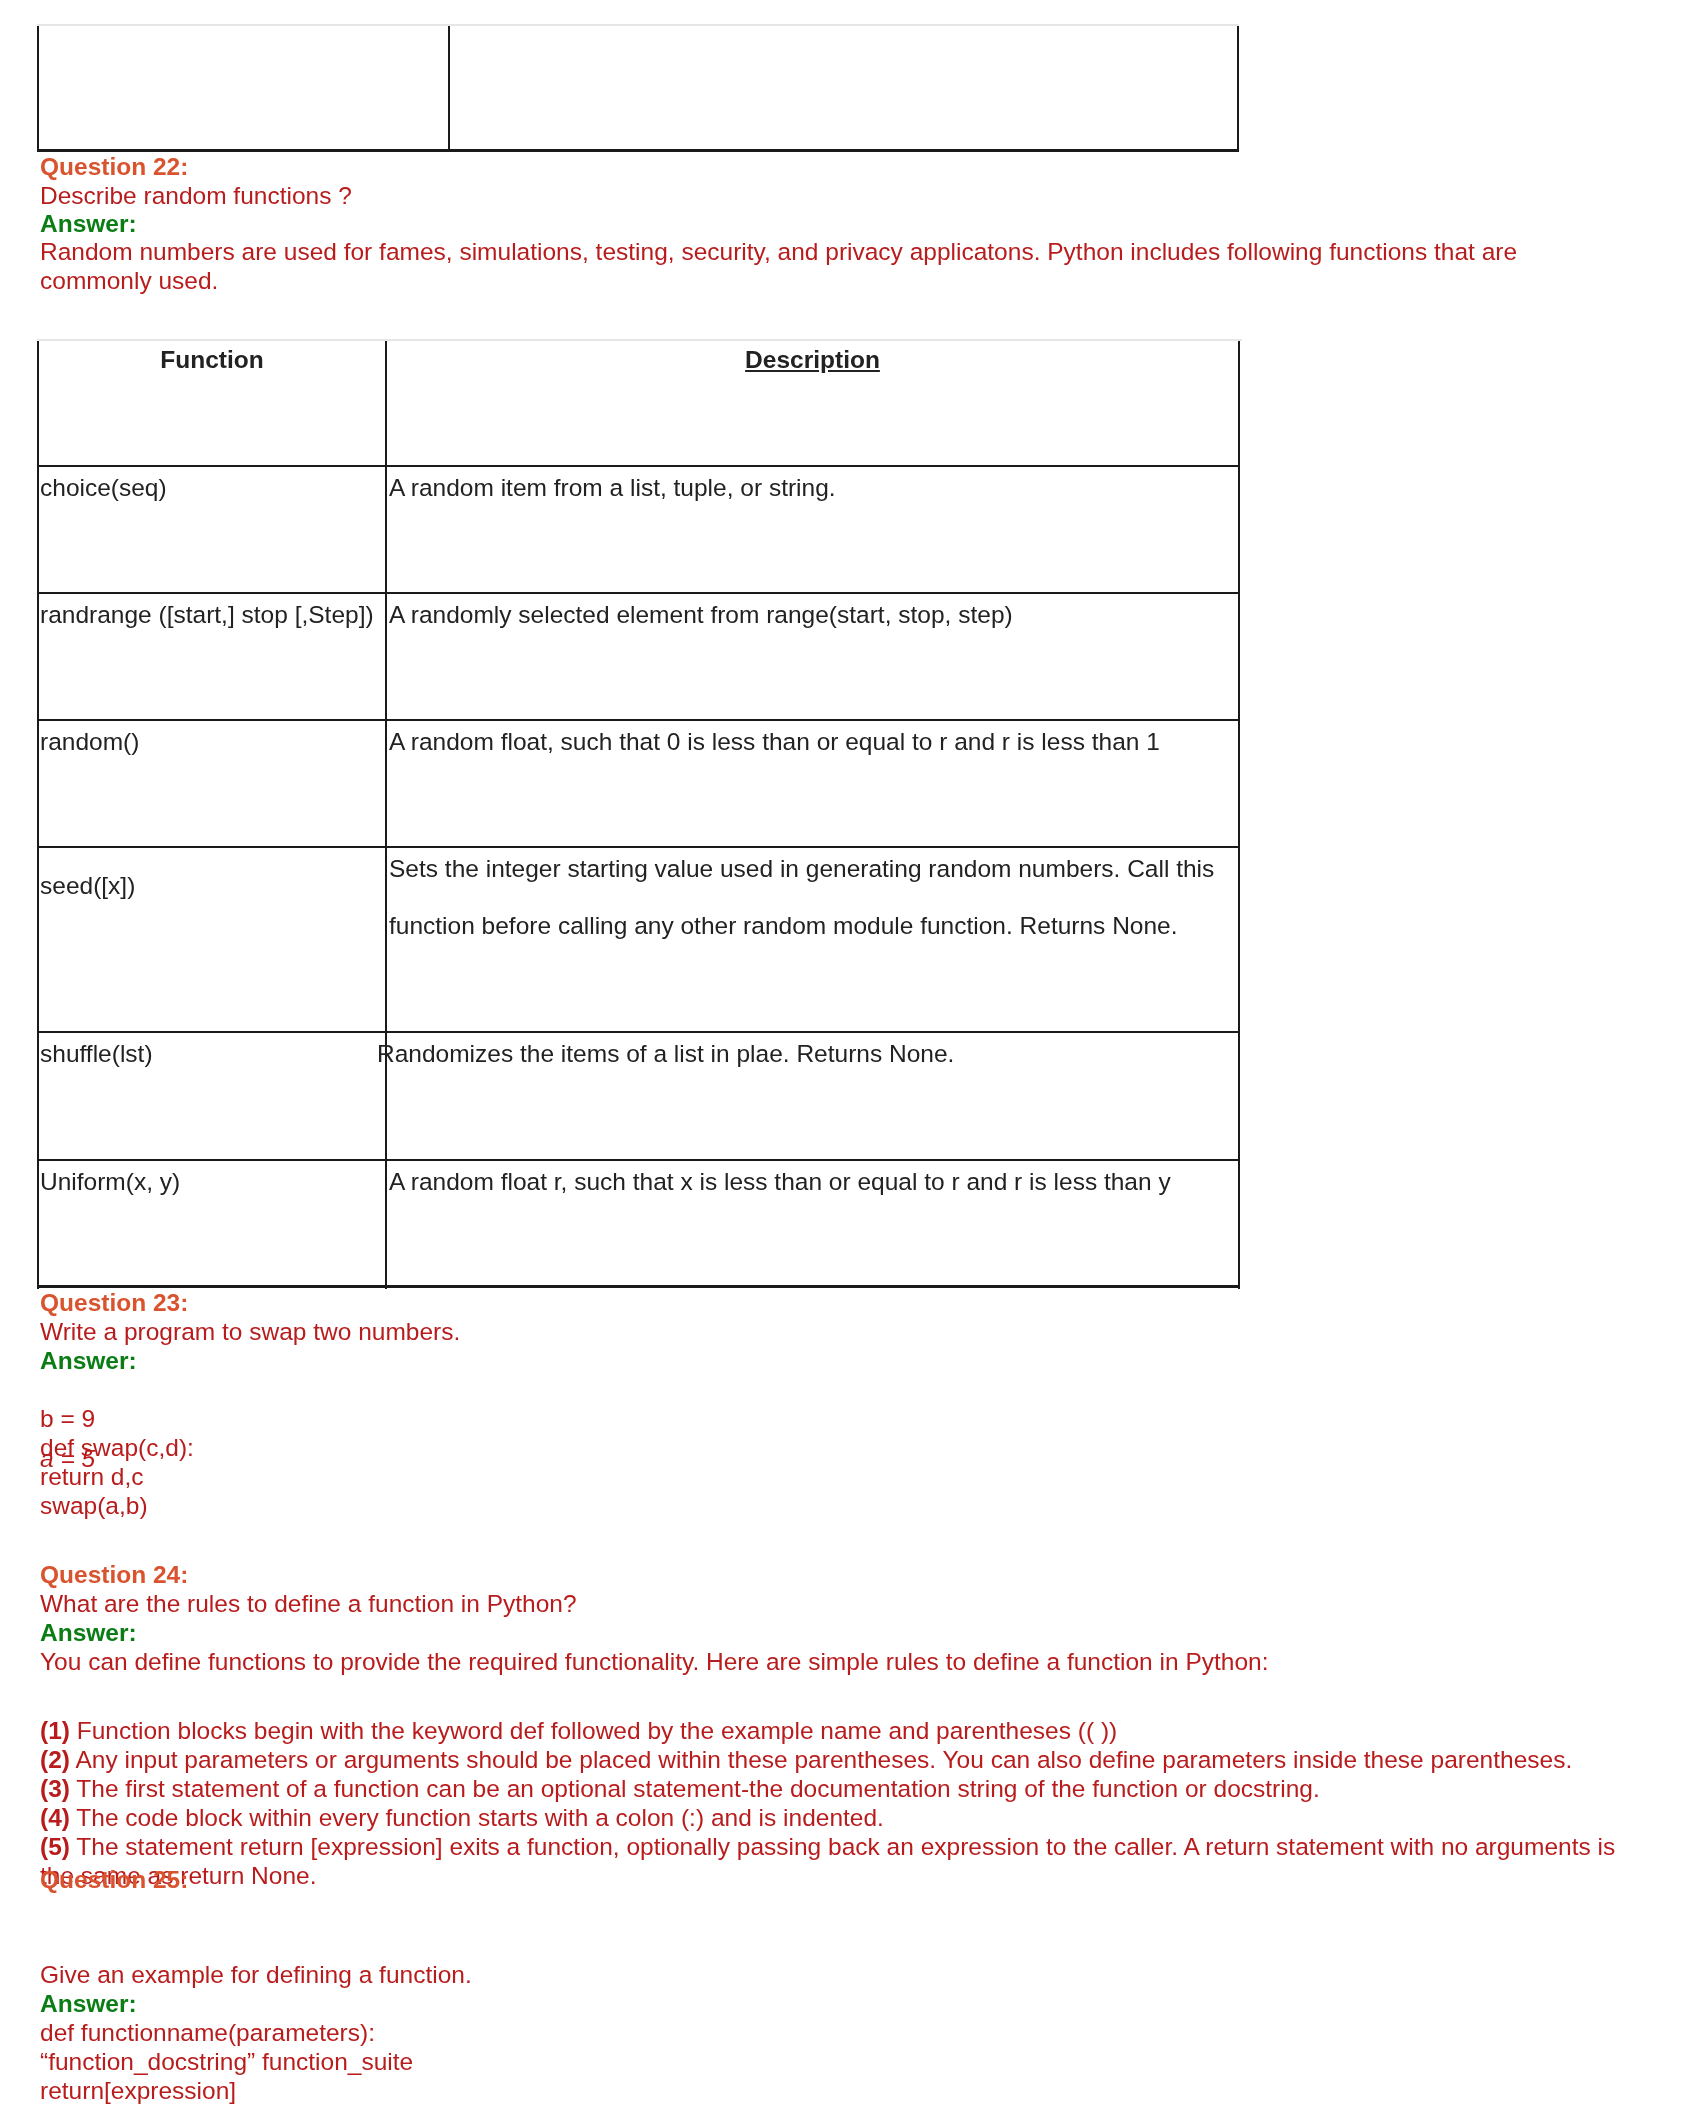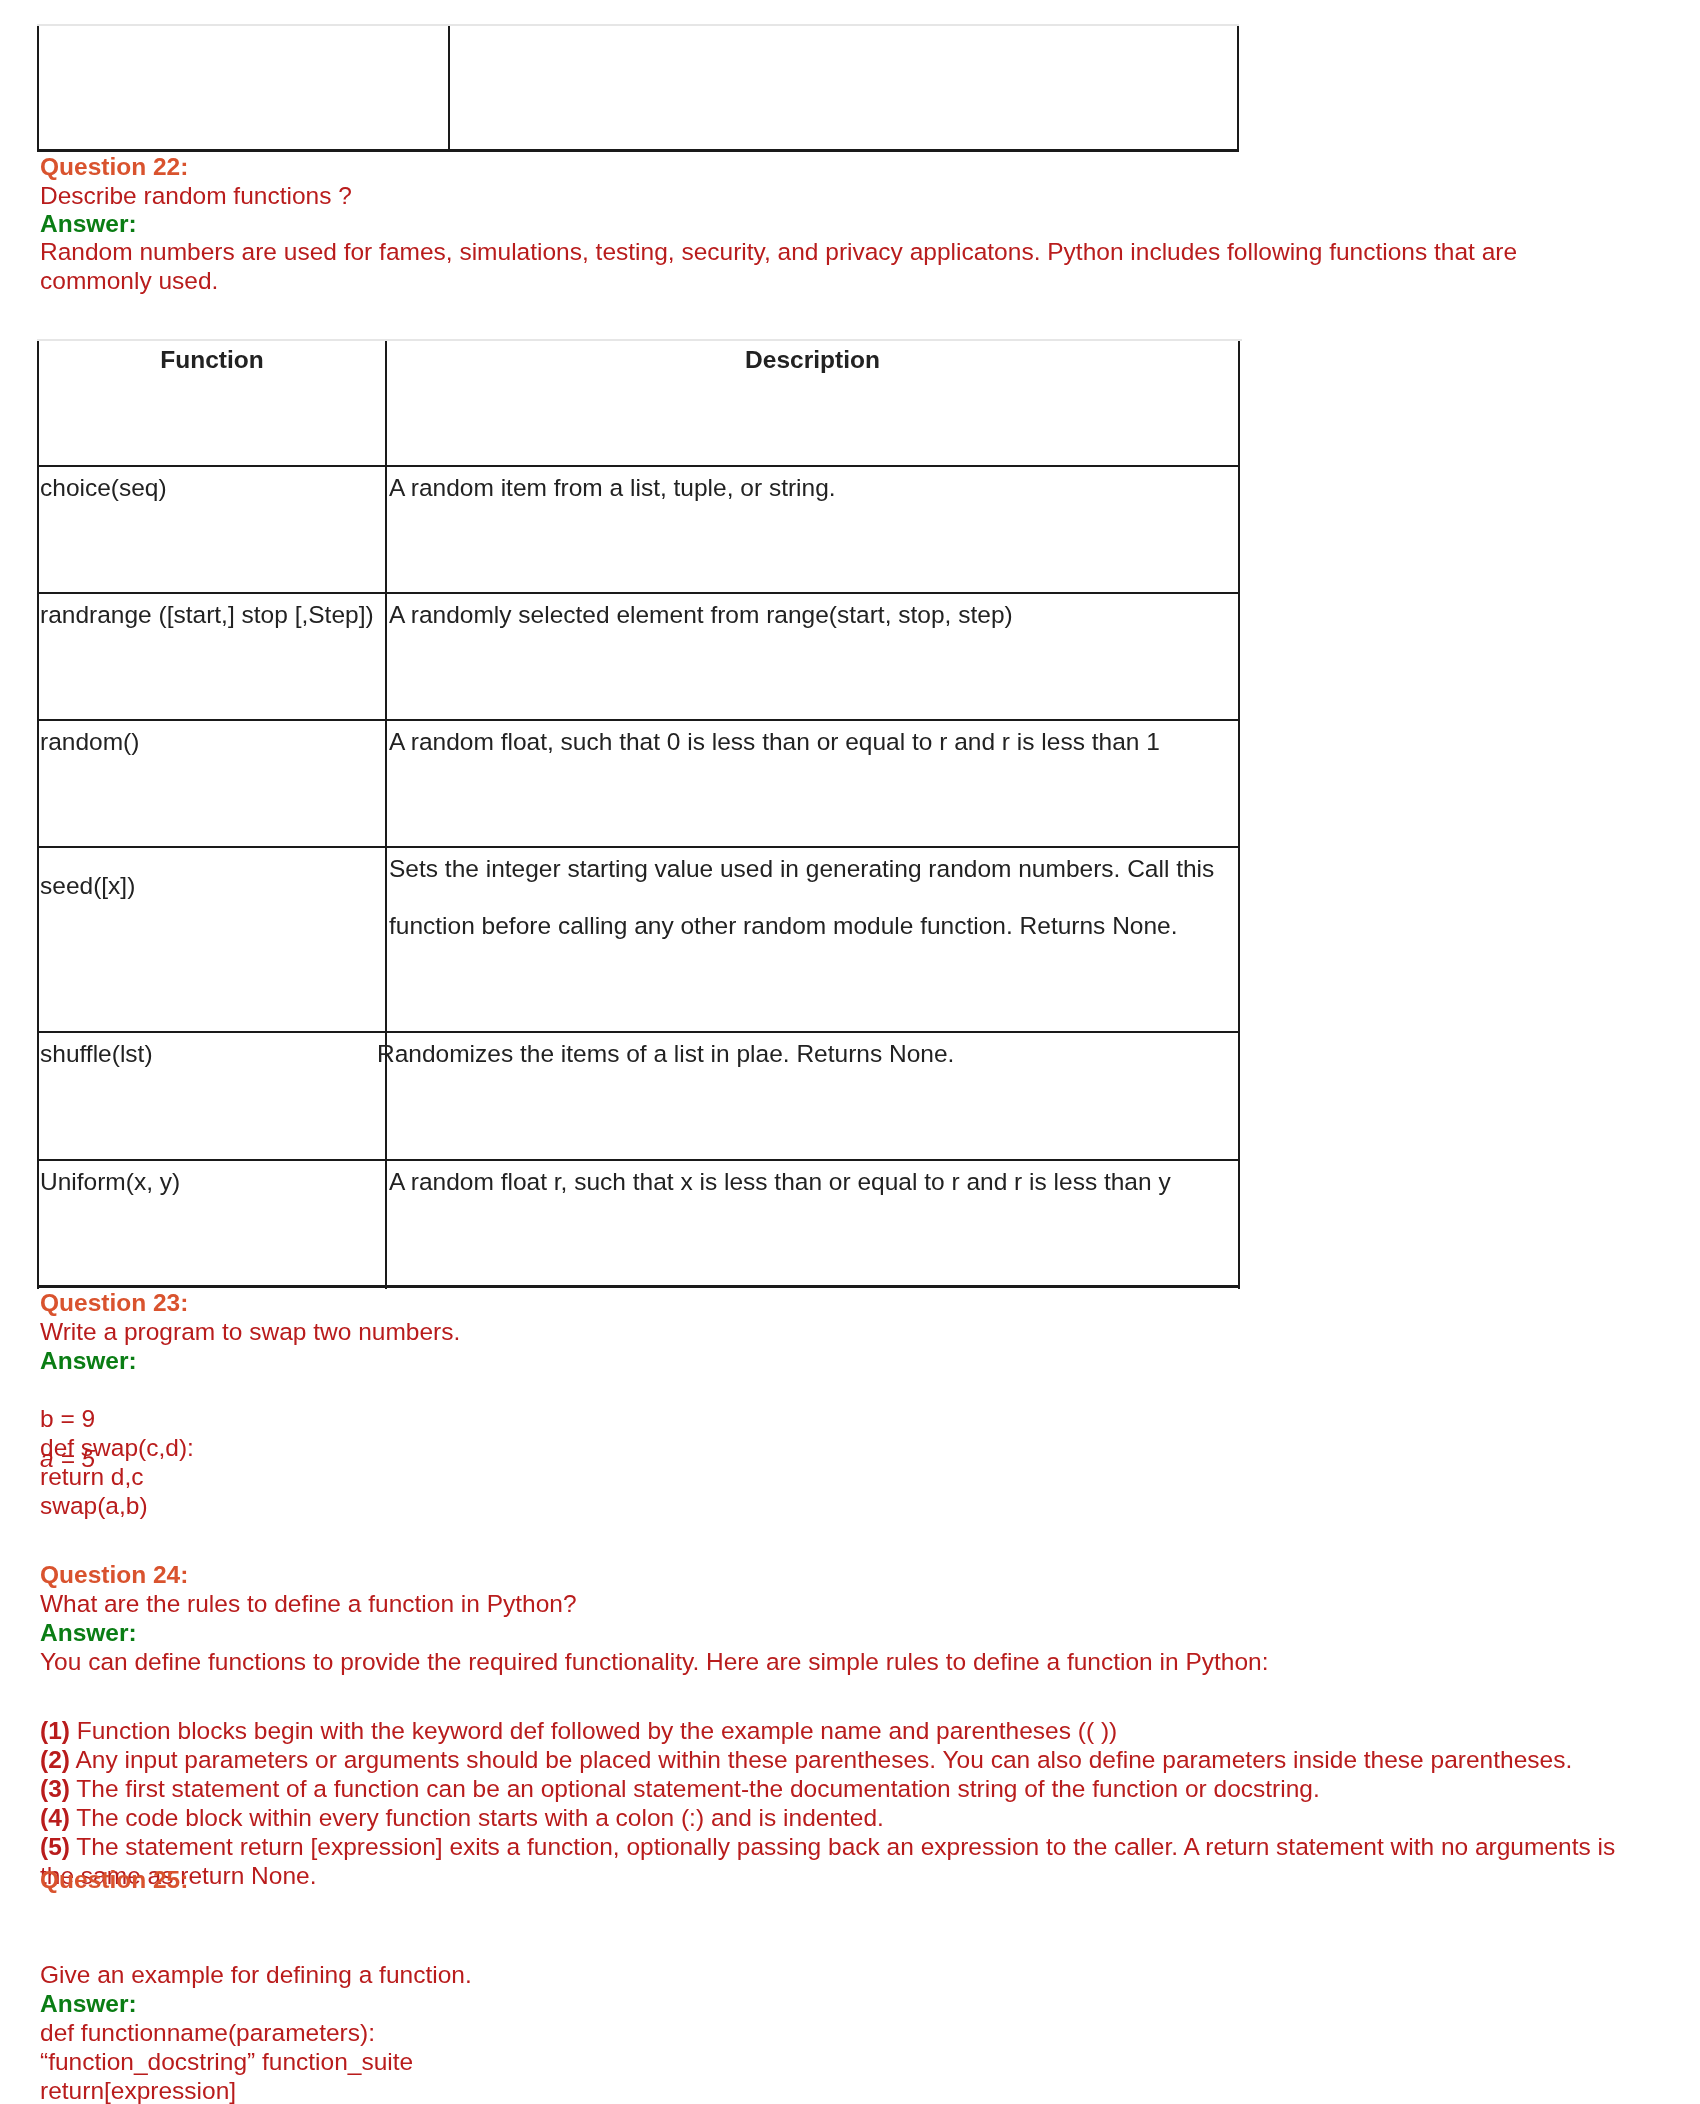--- a/index.html
+++ b/index.html
@@ -45,21 +45,21 @@
   <div class="vline" style="left:1201px; top:2px; height:948px;"></div>
   <div class="hline" style="top:126px; width:1203px;"></div>
   <div class="hline" style="top:253px; width:1203px;"></div>
   <div class="hline" style="top:380px; width:1203px;"></div>
   <div class="hline" style="top:507px; width:1203px;"></div>
   <div class="hline" style="top:692px; width:1203px;"></div>
   <div class="hline" style="top:820px; width:1203px;"></div>
   <div class="hline" style="top:946px; width:1203px; height:3px;"></div>
 
   <div class="cell head" style="left:2px; width:346px; top:6px;">Function</div>
-  <div class="cell head" style="left:350px; width:851px; top:6px;">Description</div>
+  <div class="cell head" style="left:350px; width:851px; top:6px;text-decoration:underline;">Description</div>
 
   <div class="cell" style="left:3px; top:134px;">choice(seq)</div>
   <div class="cell" style="left:352px; top:134px;">A random item from a list, tuple, or string.</div>
 
   <div class="cell" style="left:3px; top:261px;">randrange ([start,] stop [,Step])</div>
   <div class="cell" style="left:352px; top:261px;">A randomly selected element from range(start, stop, step)</div>
 
   <div class="cell" style="left:3px; top:388px;">random()</div>
   <div class="cell" style="left:352px; top:388px;">A random float, such that 0 is less than or equal to r and r is less than 1</div>
 

